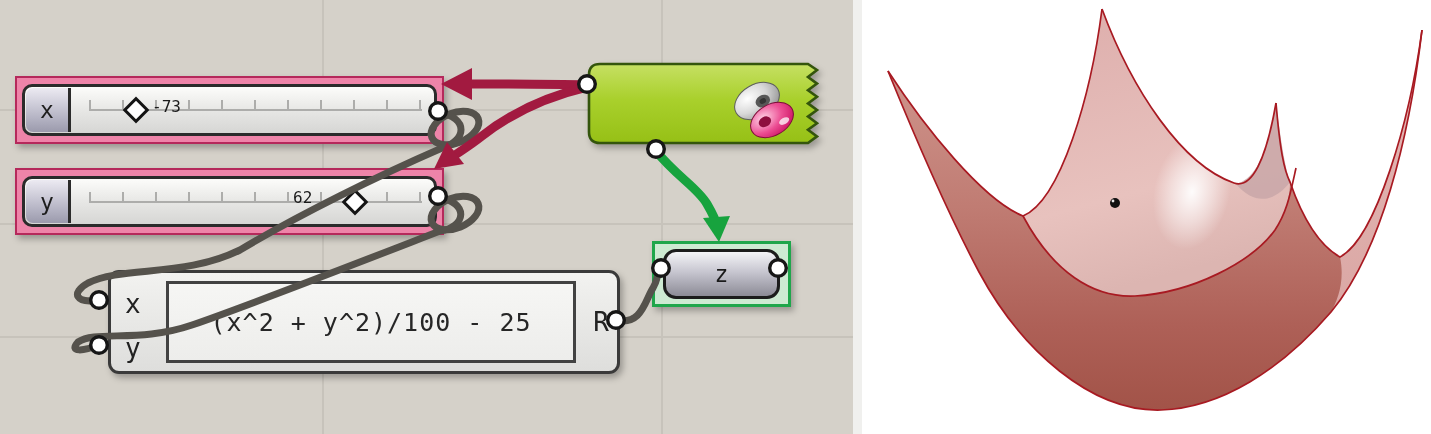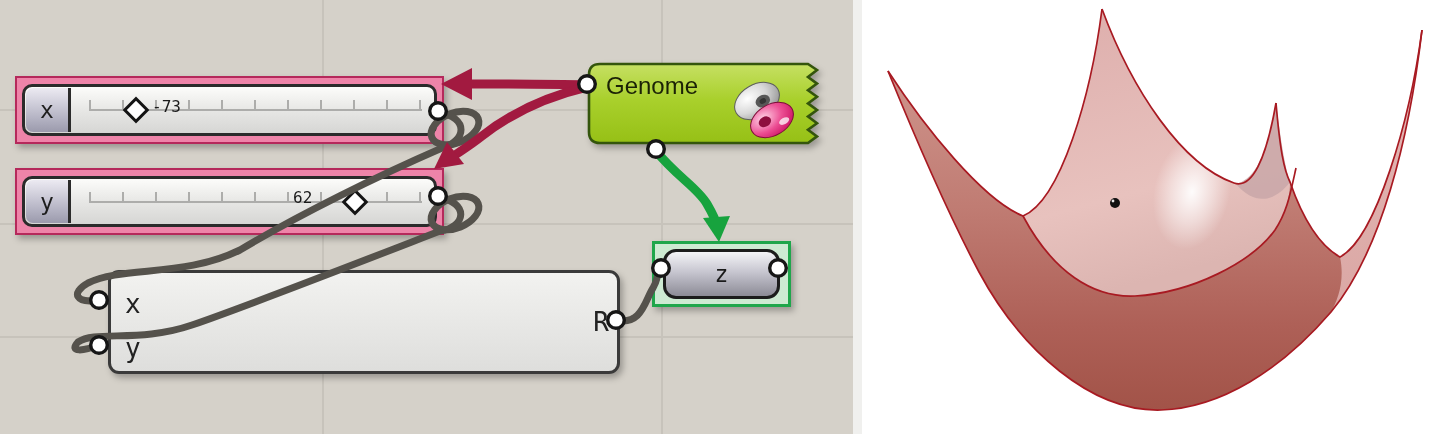--- a/index.html
+++ b/index.html
@@ -123,26 +123,28 @@
             <ellipse cx="5" cy="3" rx="7.5" ry="6" fill="#575757"></ellipse>
             <ellipse cx="5" cy="3" rx="3.4" ry="2.6" fill="#353535"></ellipse>
           </g>
           <g transform="translate(186,59) rotate(-30)">
             <ellipse rx="23" ry="15.5" fill="url(#beanPink)" stroke="#7d0c38" stroke-width="1"></ellipse>
             <ellipse cx="-7" cy="-2" rx="6.5" ry="5" fill="#8e0e3f"></ellipse>
             <ellipse cx="10" cy="7" rx="5.5" ry="3.2" fill="#ffffff" opacity="0.75"></ellipse>
           </g>
         </g>
       </svg>
-      <div class="gala-row" style="top:10px">Genome</div>
     </div>
 
     <div class="expr">
       <div class="expr-in" style="top:16px">x</div>
       <div class="expr-in" style="top:60px">y</div>
+      <div class="expr-panel">
+        <span>(x^2 + y^2)/100 - 25</span>
+      </div>
       <div class="expr-out">R</div>
     </div>
 
     <div class="sel-green">
       <div class="capsule">
         <span>z</span>
       </div>
     </div>
 
     <svg class="overlay" viewBox="0 0 853 434">

